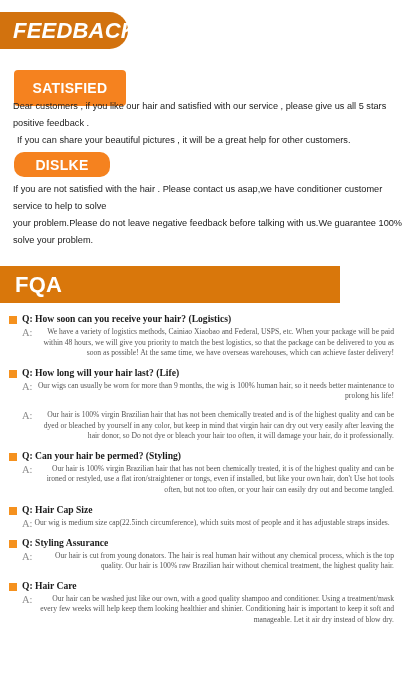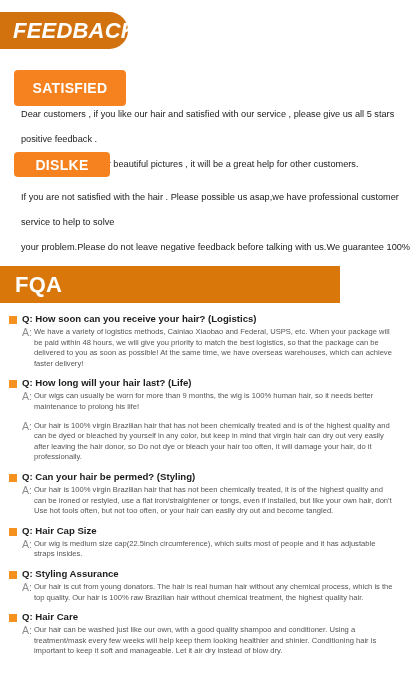--- a/index.html
+++ b/index.html
@@ -60,35 +60,36 @@
     top: 70px;
     width: 112px;
     height: 36px;
   }
   .pill-dislke {
     position: absolute;
     left: 14px;
     top: 152px;
     width: 96px;
     height: 25px;
+    border-radius: 10px;
   }
 
   
   .fb-block {
     position: absolute;
     left: 13px;
     width: 392px;
     font-size: 9.2px;
     line-height: 17px;
     color: #1b1b1b;
   }
   .fb-satisfied-body { top: 98px; }
   .fb-dislke-body { top: 181px; }
   .fb-block p {
-    margin: 8px;
+    margin: 0;
     white-space: nowrap;
   }
   .fb-indent { padding-left: 4px; }
 
   
   .fqa-banner {
     position: absolute;
     left: 0;
     top: 266px;
     width: 340px;
@@ -108,20 +109,21 @@
   }
 
   
   .fqa-list {
     position: absolute;
     left: 0;
     top: 313px;
     width: 416px;
     box-sizing: border-box;
     padding: 0 22px 0 9px;
+    font-family: Liberation Serif, serif;
   }
   .faq-item { margin-bottom: 8px; }
   .faq-q {
     display: flex;
     align-items: flex-start;
     gap: 5px;
     margin-bottom: 2px;
   }
   .q-bullet {
     width: 8px;
@@ -146,21 +148,21 @@
     color: #8d8d8d;
     line-height: 11px;
     flex: 0 0 auto;
     margin-right: 2px;
     font-weight: normal;
   }
   .a-text {
     font-size: 7.6px;
     color: #555555;
     line-height: 10.6px;
-    text-align: left;
+    text-align: right;
   }
 </style>
 </head>
 <body>
 
 <div class="feedback-banner">
   <span class="banner-text">FEEDBACK</span>
 </div>
 
 <div class="pill pill-satisfied">
@@ -171,23 +173,24 @@
   <p>Dear customers , if you like our hair and satisfied with our service , please give us all 5 stars</p>
   <p>positive feedback .</p>
   <p class="fb-indent">If you can share your beautiful pictures , it will be a great help for other customers.</p>
 </div>
 
 <div class="pill pill-dislke">
   <span>DISLKE</span>
 </div>
 
 <div class="fb-block fb-dislke-body">
-  <p>If you are not satisfied with the hair . Please possible us asap,we have professional customer</p>
+  <p>If you are not satisfied with the hair . Please contact us asap,we have conditioner customer</p>
   <p>service to help to solve</p>
   <p>your problem.Please do not leave negative feedback before talking with us.We guarantee 100%</p>
+  <p>solve your problem.</p>
 </div>
 
 <div class="fqa-banner">
   <span class="banner-text">FQA</span>
 </div>
 
 <div class="fqa-list">
 
   <div class="faq-item">
     <div class="faq-q">

